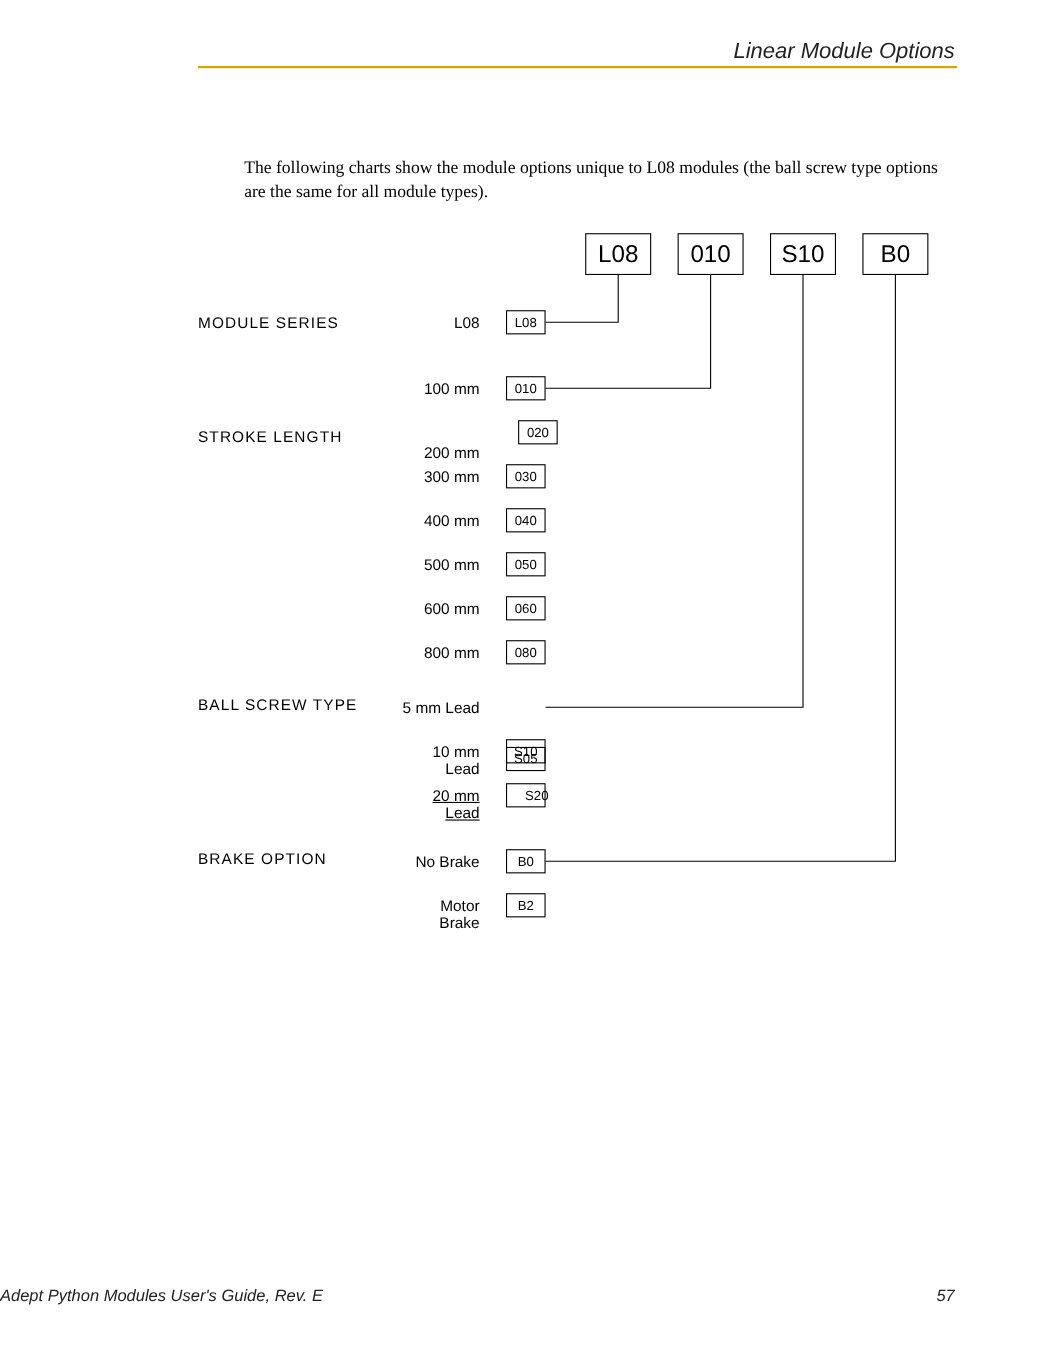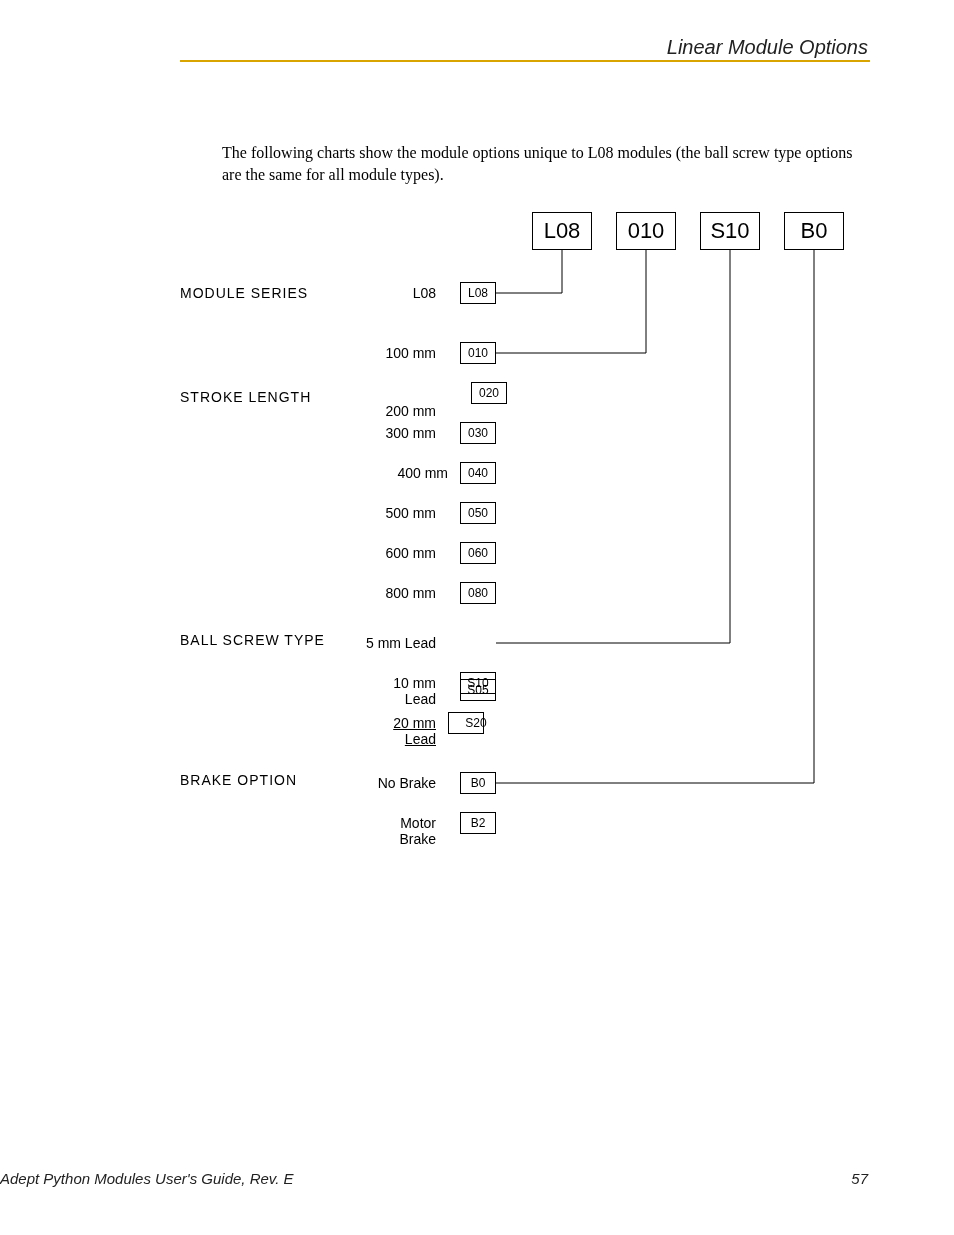--- a/index.html
+++ b/index.html
@@ -44,35 +44,35 @@
 
     <div class="opt-label" style="top:83px; left:180px; width:76px;">L08</div>
     <div class="code-box" style="top:80px; left:280px;">L08</div>
 
     <div class="opt-label" style="top:143px; left:180px; width:76px;">100 mm</div>
     <div class="code-box" style="top:140px; left:280px;">010</div>
     <div class="opt-label" style="top:183px; left:180px; width:76px;margin-top:18px;">200 mm</div>
     <div class="code-box" style="top:180px; left:280px;margin-left:11px;">020</div>
     <div class="opt-label" style="top:223px; left:180px; width:76px;">300 mm</div>
     <div class="code-box" style="top:220px; left:280px;">030</div>
-    <div class="opt-label" style="top:263px; left:192px; width:76px;">400 mm</div>
+    <div class="opt-label" style="top:263px; left:180px; width:76px;">400 mm</div>
     <div class="code-box" style="top:260px; left:280px;">040</div>
     <div class="opt-label" style="top:303px; left:180px; width:76px;">500 mm</div>
     <div class="code-box" style="top:300px; left:280px;">050</div>
     <div class="opt-label" style="top:343px; left:180px; width:76px;">600 mm</div>
     <div class="code-box" style="top:340px; left:280px;">060</div>
     <div class="opt-label" style="top:383px; left:180px; width:76px;">800 mm</div>
     <div class="code-box" style="top:380px; left:280px;">080</div>
 
     <div class="opt-label" style="top:433px; left:180px; width:76px;">5 mm Lead</div>
     <div class="code-box" style="top:430px; left:280px;margin-top:47px;">S05</div>
     <div class="opt-label" style="top:473px; left:180px; width:76px;">10 mm Lead</div>
     <div class="code-box" style="top:470px; left:280px;">S10</div>
     <div class="opt-label" style="top:513px; left:180px; width:76px;text-decoration:underline;">20 mm Lead</div>
-    <div class="code-box" style="top:510px; left:268px;padding-left:20px;">S20</div>
+    <div class="code-box" style="top:510px; left:280px;padding-left:20px;">S20</div>
 
     <div class="opt-label" style="top:573px; left:180px; width:76px;">No Brake</div>
     <div class="code-box" style="top:570px; left:280px;">B0</div>
     <div class="opt-label" style="top:613px; left:180px; width:76px;">Motor Brake</div>
     <div class="code-box" style="top:610px; left:280px;">B2</div>
 
     <svg width="690" height="660">
       <g stroke="#000" stroke-width="1" fill="none">
 
         <polyline points="316,91 382,91 382,48"></polyline>

